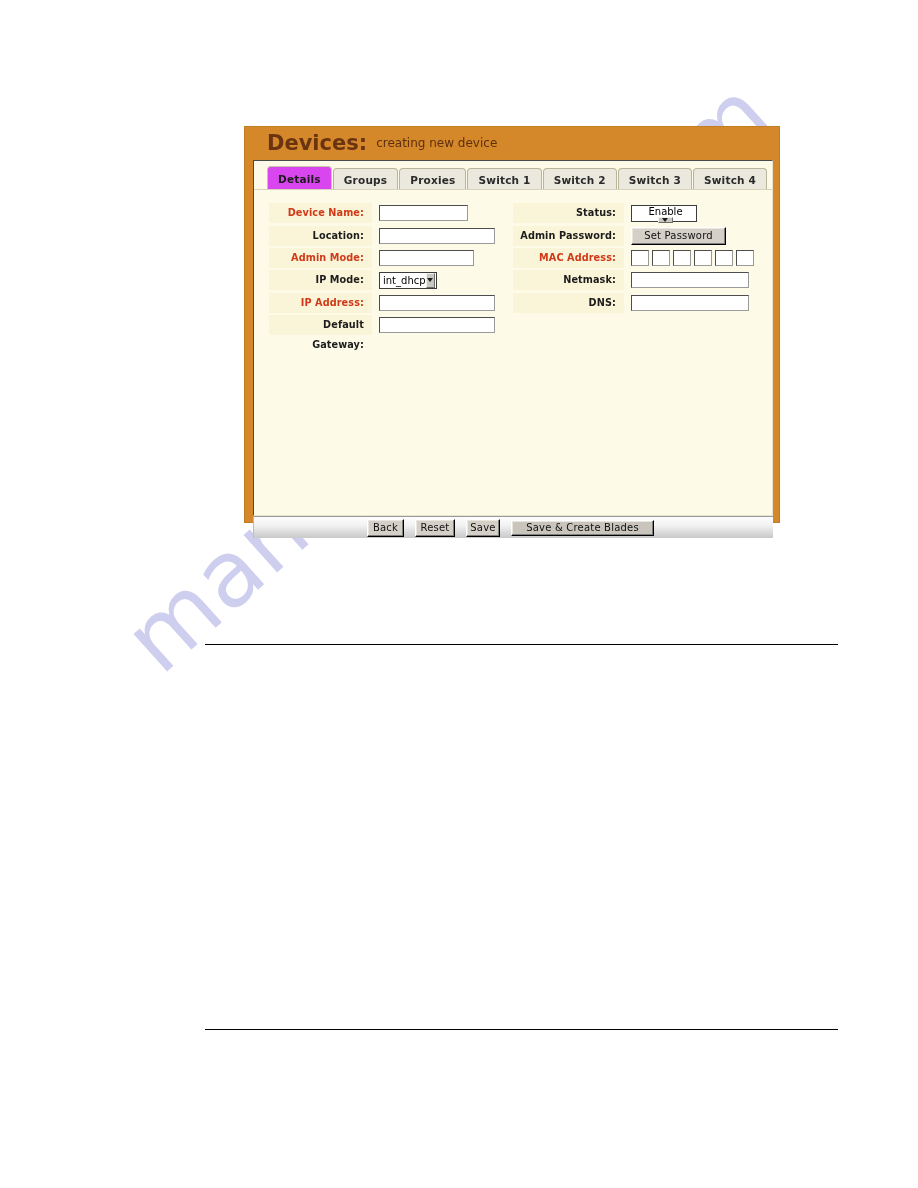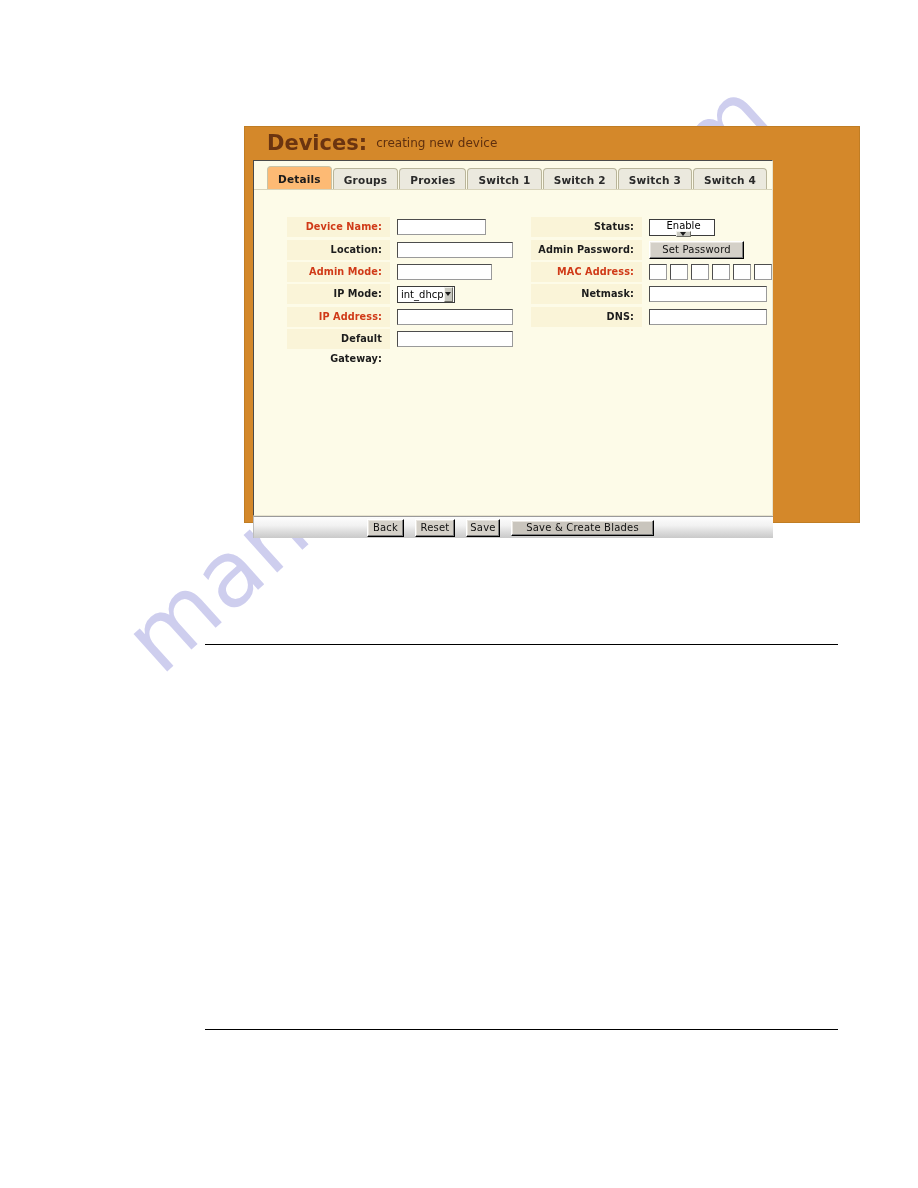--- a/index.html
+++ b/index.html
@@ -50,21 +50,21 @@
     z-index: 2;
   }
   #rule-top { top: 644px; }
   #rule-bottom { top: 1029px; }
 
   
   #app-window {
     position: absolute;
     left: 244px;
     top: 126px;
-    width: 616px;
+    width: 536px;
     height: 397px;
     background: #d4882a;
     box-sizing: border-box;
     border: 1px solid #c07d24;
     z-index: 10;
   }
 
   #title-bar {
     position: absolute;
     left: 0;
@@ -130,21 +130,21 @@
     color: #2a2a2a;
     border: 1px solid #b9b59a;
     border-bottom: none;
     border-radius: 4px 4px 0 0;
     margin-right: 1px;
     padding: 0 10px;
     background: #ebe9de;
     letter-spacing: 0.2px;
   }
   .tab.active {
-    background: #fdba74;
+    background: #d946ef;
     border-color: #c8c4a8;
     height: 24px;
     color: #1b1b1b;
   }
 
   #tab-underline {
     position: absolute;
     left: 0;
     top: 28px;
     width: 100%;
@@ -155,22 +155,21 @@
   
   #form-area {
     position: absolute;
     left: 0;
     top: 34px;
     width: 100%;
     height: 290px;
   }
   .col {
     position: absolute;
-    top: 21px;
-    margin-left: 18px;
+    top: 7px;
   }
   #col-left  { left: 15px;  width: 243px; }
   #col-right { left: 259px; width: 250px; }
 
   .frow {
     display: flex;
     align-items: center;
     height: 22.4px;
   }
   .flabel {

